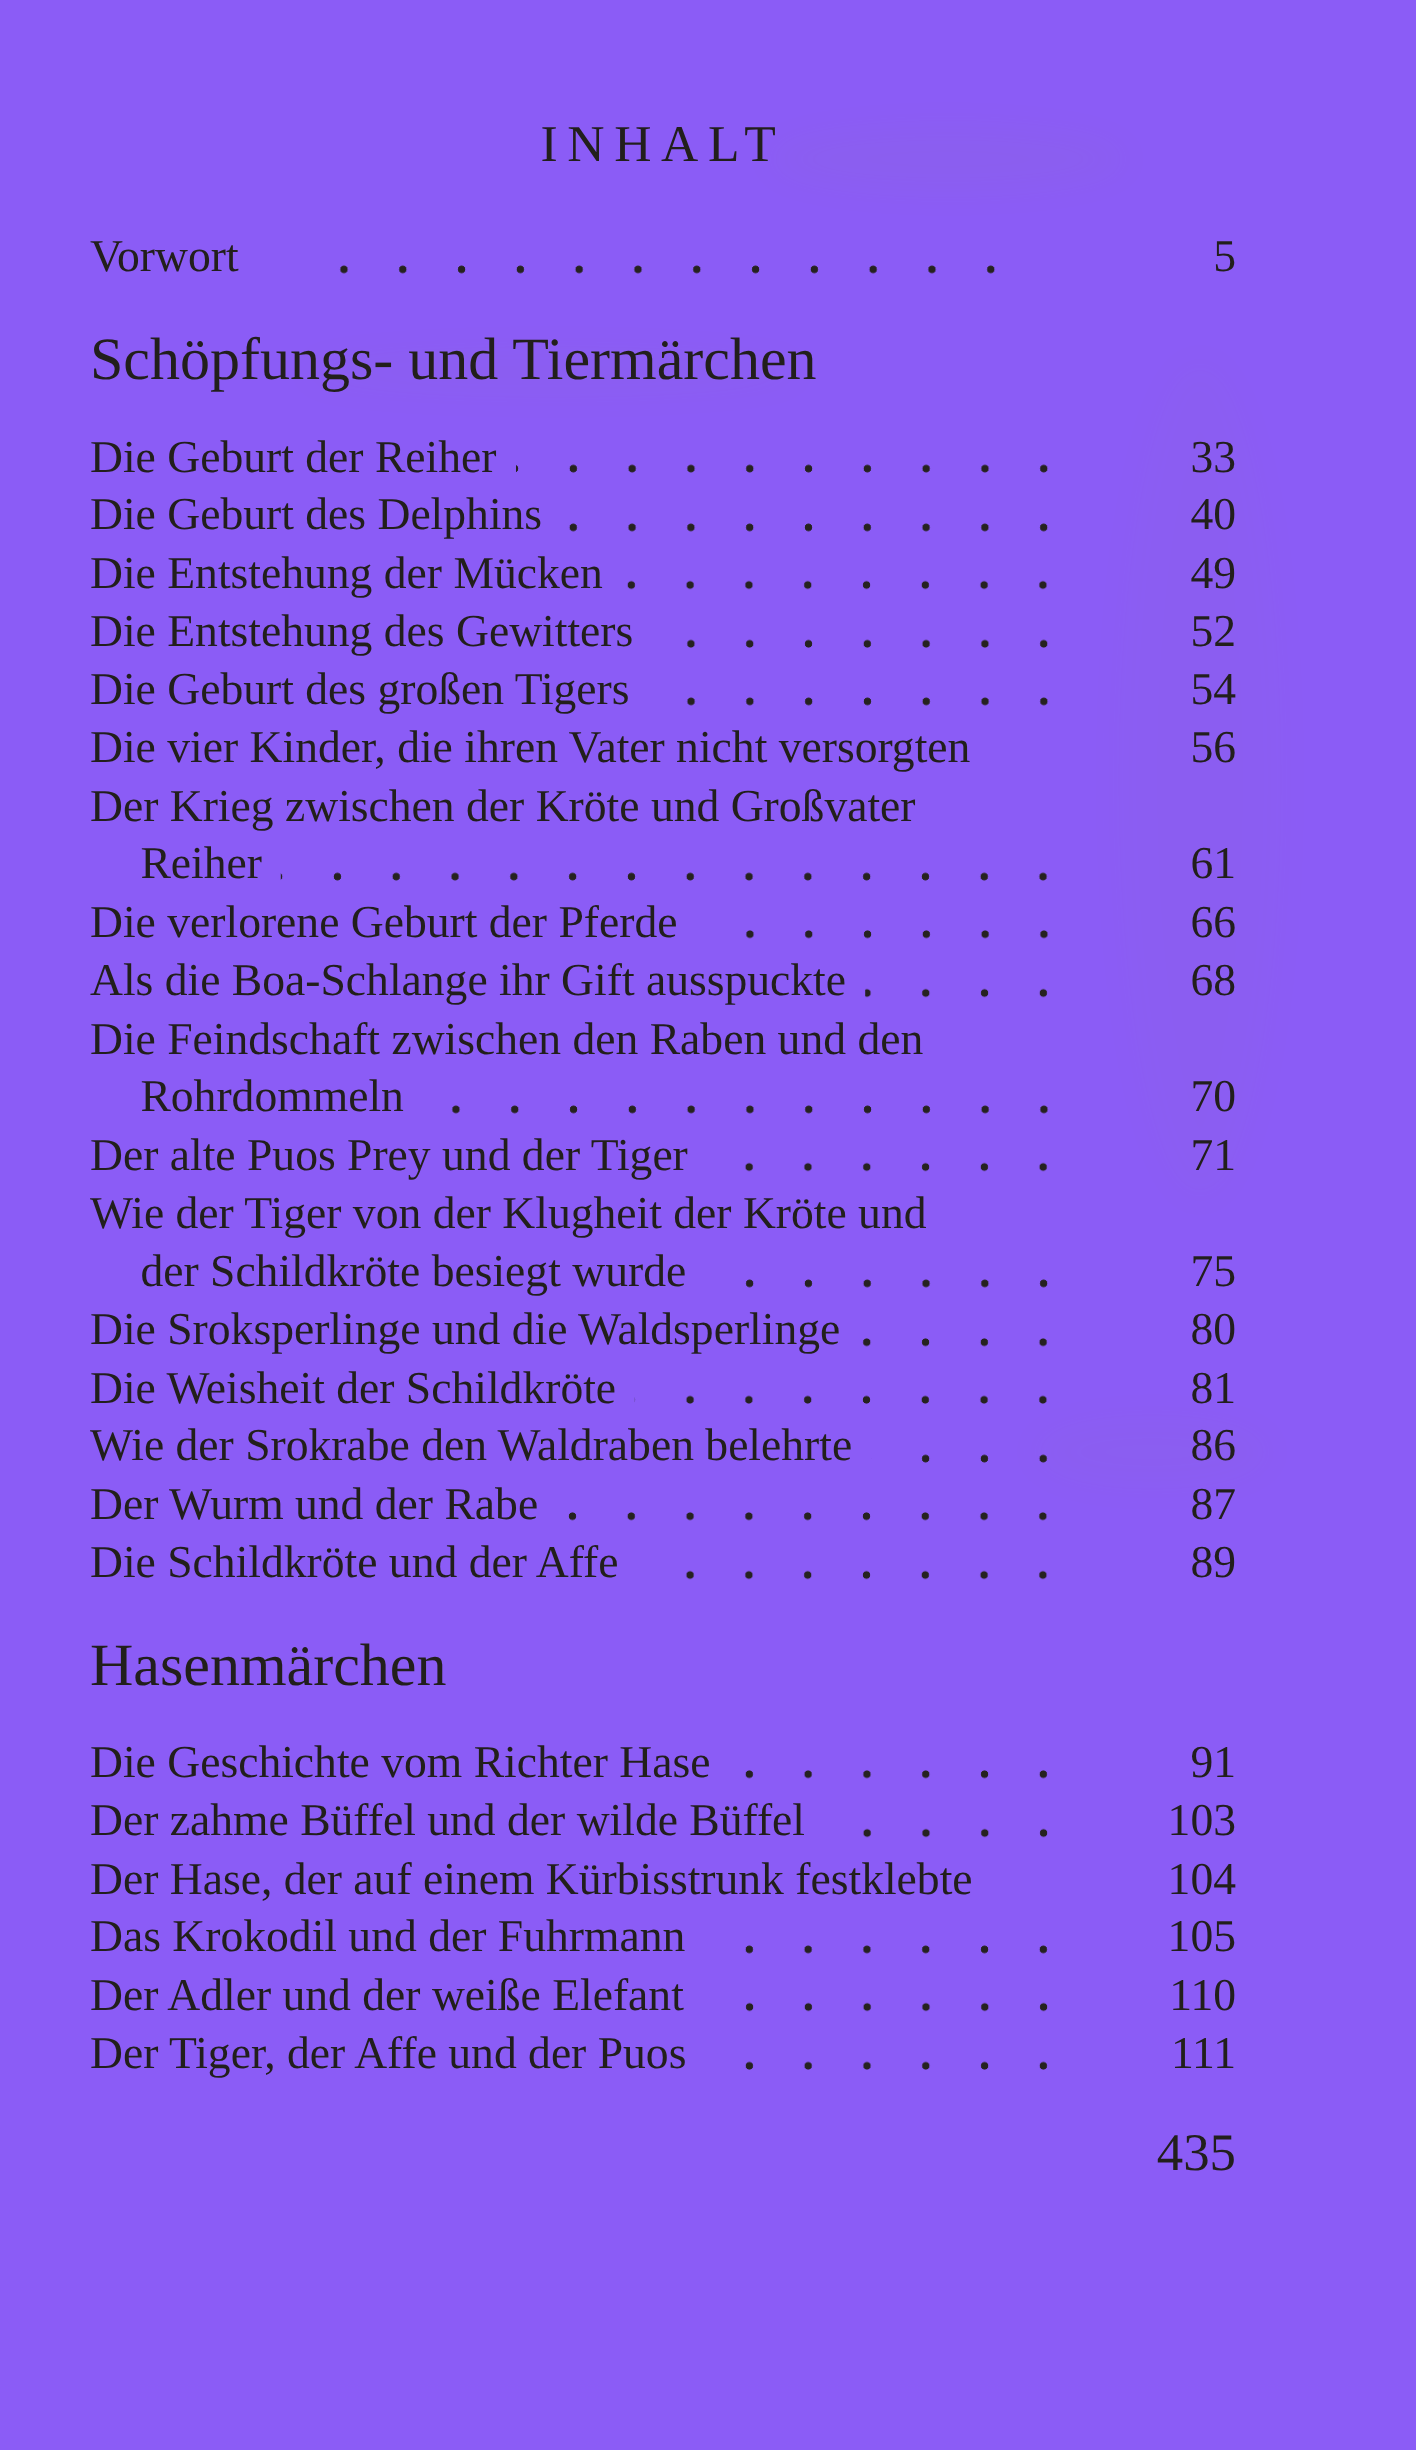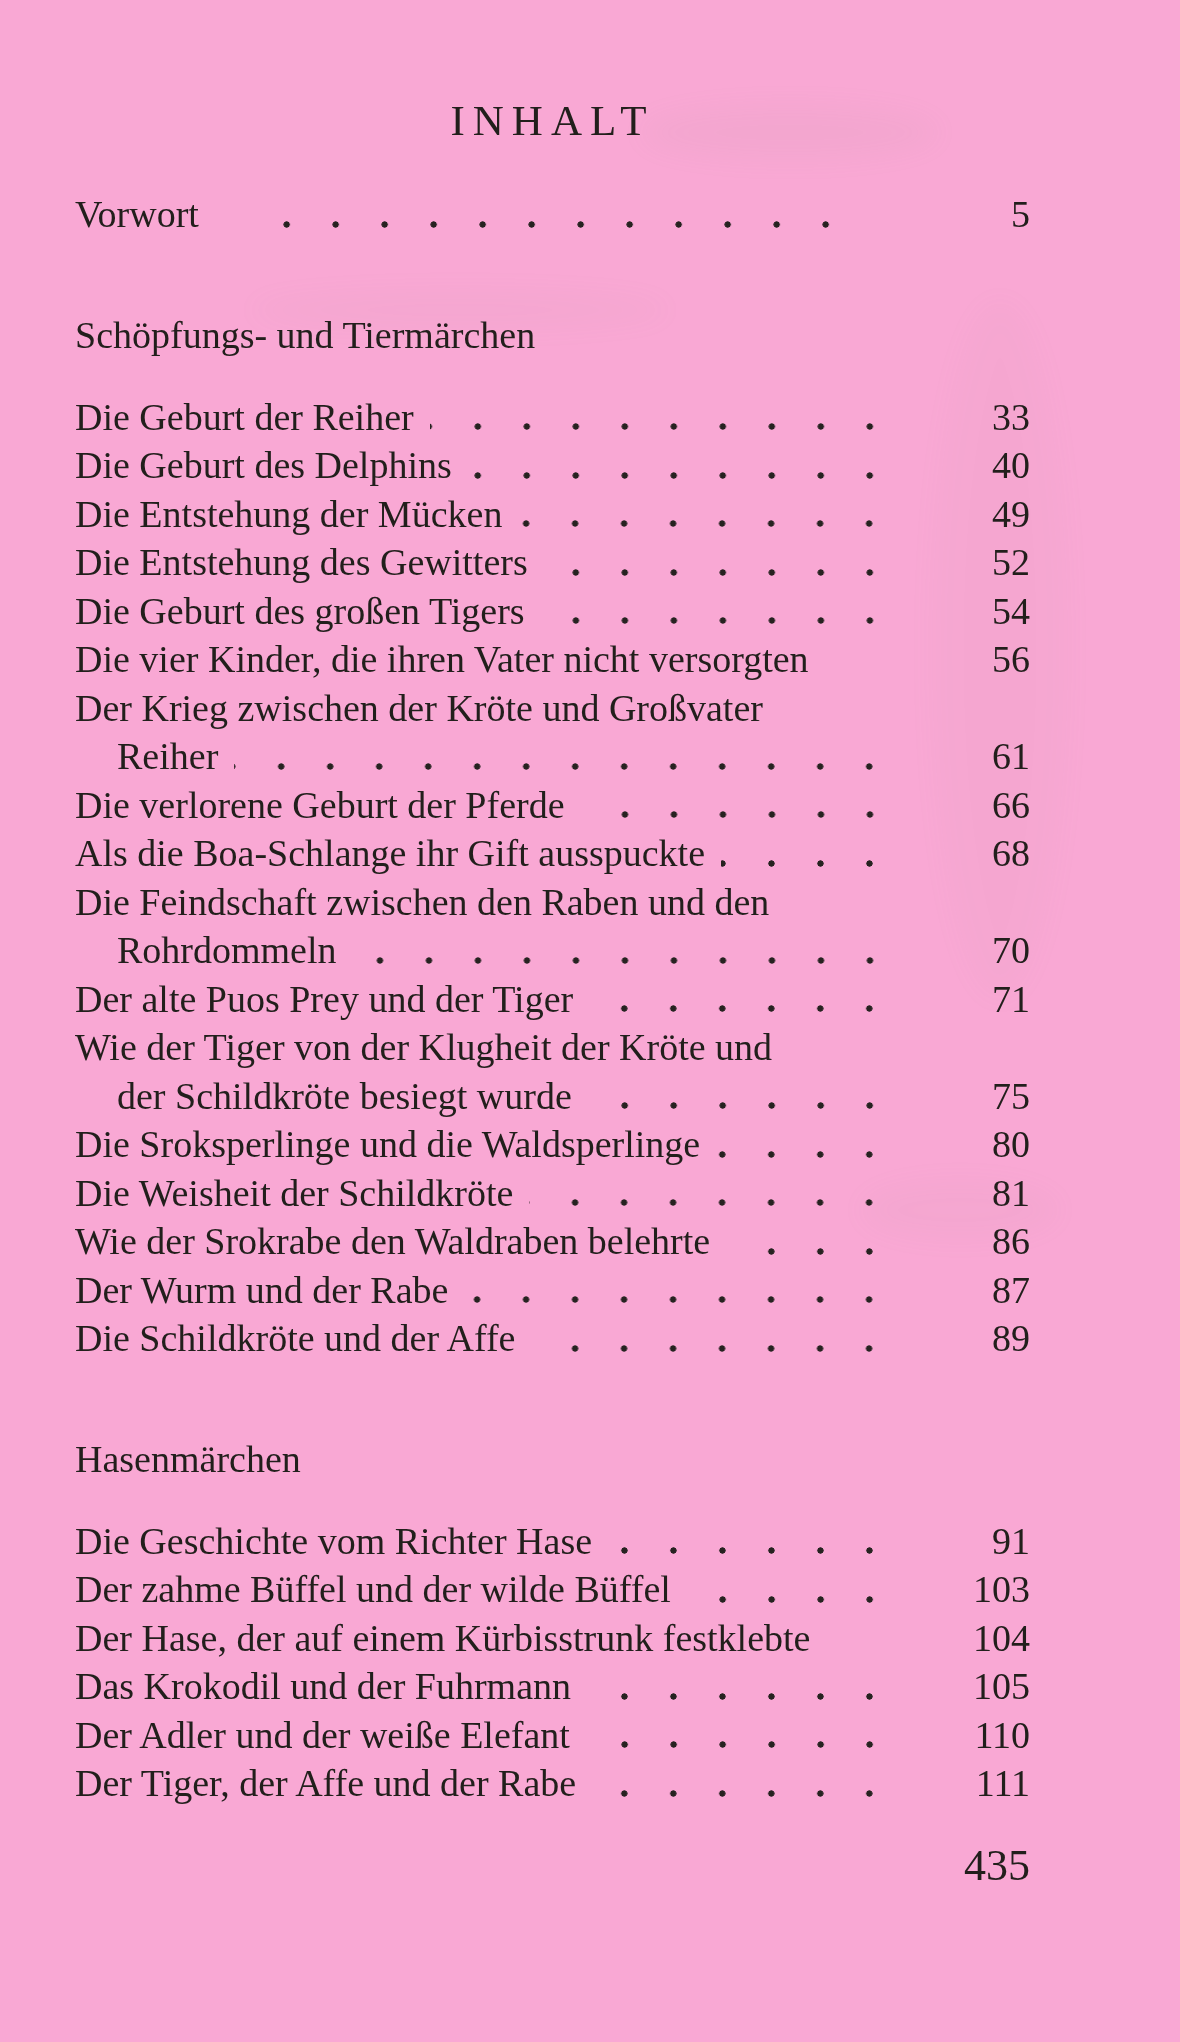--- a/index.html
+++ b/index.html
@@ -50,34 +50,34 @@
     background-repeat:repeat-x;
     background-position:right 4px bottom 11px;
     margin-left:16px;
   }
   .spacer{flex:1 1 auto;}
   .pg{
     flex:0 0 88px;text-align:right;
     margin-left:44px;
   }
   .section-heading{
-    margin-top:70px;
-    font-size:38px;line-height:52px;
+    margin-top:34px;
+    font-size:50px;line-height:52px;
   }
   .entries{margin-top:32px;}
   .folio{
     margin-top:34px;
     font-size:44px;line-height:48.5px;
     text-align:right;
   }
 </style>
 </head>
 <body>
 
-<div class="page" style="background: #f9a8d4; color: rgb(34, 31, 28);">
+<div class="page" style="background: #8b5cf6; color: rgb(34, 31, 28);">
   <div class="artifact a1"></div>
   <div class="artifact a2"></div>
   <div class="artifact a3"></div>
   <div class="artifact a4"></div>
 
   <div class="content">
     <div class="book-title">INHALT</div>
 
     <div class="row front-row">
       <span class="t">Vorwort</span>
@@ -204,21 +204,21 @@
             <span class="t">Das Krokodil und der Fuhrmann</span>
             <span class="leader"></span>
             <span class="pg">105</span>
           </div>
           <div class="row">
             <span class="t">Der Adler und der weiße Elefant</span>
             <span class="leader"></span>
             <span class="pg">110</span>
           </div>
           <div class="row">
-            <span class="t">Der Tiger, der Affe und der Rabe</span>
+            <span class="t">Der Tiger, der Affe und der Puos</span>
             <span class="leader"></span>
             <span class="pg">111</span>
           </div>
         </div>
       </div>
 
     <div class="folio">435</div>
   </div>
 </div>
 

